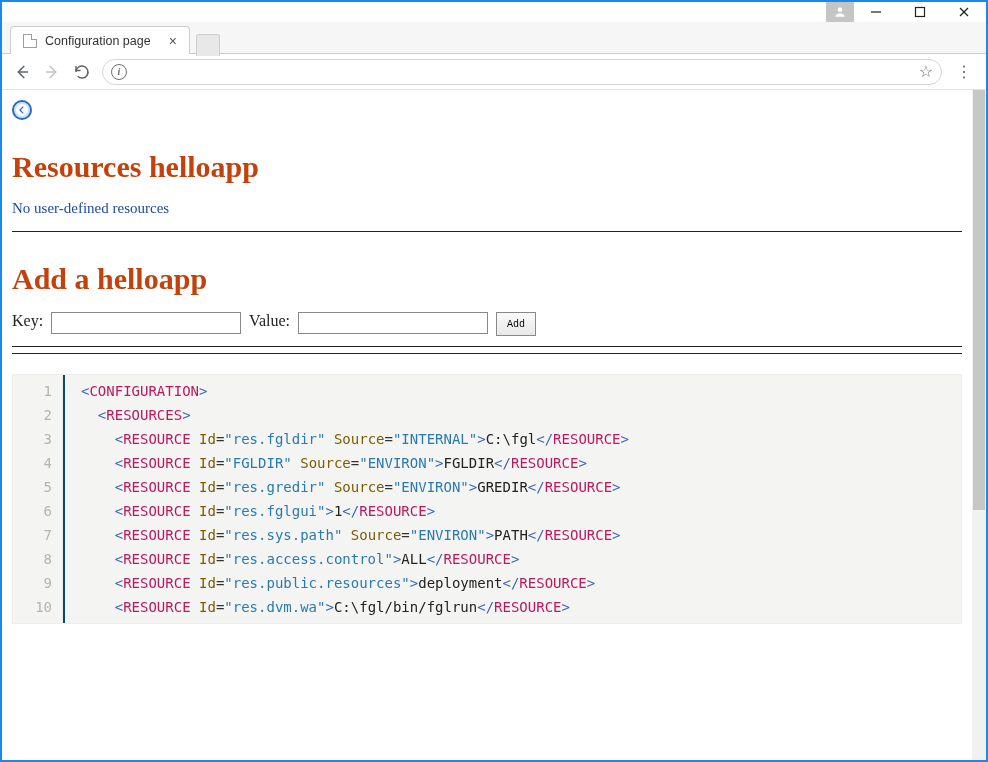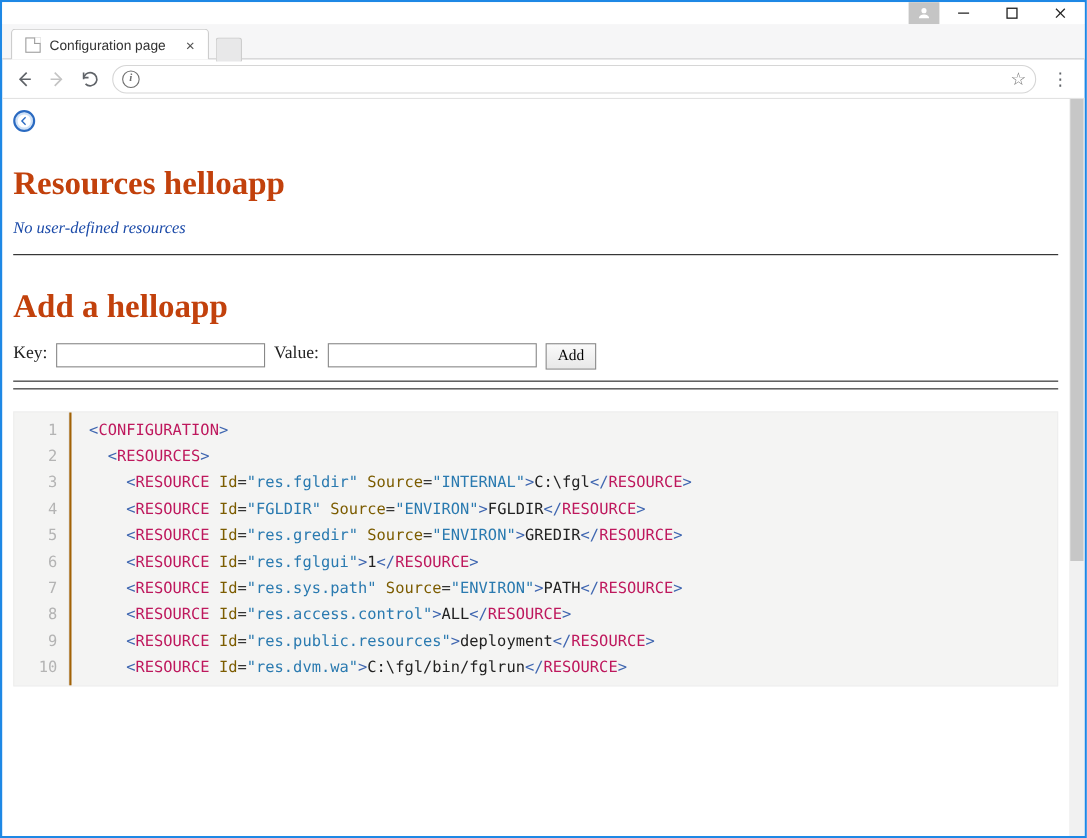--- a/index.html
+++ b/index.html
@@ -28,29 +28,29 @@
   .viewport { flex:1; overflow:auto; position:relative; }
   .scrollbar { position:absolute; right:0; top:0; width:14px; height:100%; background:#f1f1f1; }
   .scrollbar .thumb { position:absolute; top:0; left:1px; width:12px; height:420px; background:#c7c7c7; }
   .page { padding:4px 10px 40px 10px; margin-right:14px; font-family:"Times New Roman",serif; }
 
   .back-circle { width:20px; height:20px; border:2px solid #2a6ac1; border-radius:50%; display:inline-flex; align-items:center; justify-content:center; box-shadow:inset 0 0 0 2px #cfe2f8; cursor:pointer; margin-top:6px; }
   .back-circle svg { display:block; }
 
   h1.sec { color:#c2410c; font-size:30px; font-weight:bold; margin:30px 0 16px 0; font-family:"Times New Roman",serif; }
   .rule { border:none; border-top:1px solid #222; margin:6px 0 0 0; }
-  .note { color:#1b4aa8; font-size:15px; margin:0 0 14px 0;font-style:italic; }
+  .note { color:#1b4aa8; font-size:15px; margin:0 0 14px 0; }
   .formrow { display:flex; align-items:flex-start; gap:8px; font-size:16px; color:#222; margin-bottom:10px; }
   .formrow label { font-family:"Times New Roman",serif; }
   .formrow input[type=text] { width:190px; height:22px; border:1px solid #888; font-size:14px; padding:0 4px; }
-  .formrow button { height:24px; padding:0 10px; border:1px solid #888; background:linear-gradient(#fafafa,#e8e8e8); font-size:14px; font-family:Liberation Serif, serif; }
+  .formrow button { height:24px; padding:0 10px; border:1px solid #888; background:linear-gradient(#fafafa,#e8e8e8); font-size:10px; font-family:Liberation Mono, monospace; }
 
   .code { margin-top:20px; background:#f4f4f3; border:1px solid #eee; display:flex; font-family:Menlo,Consolas,monospace; font-size:14px; line-height:24px; }
   .gutter { width:50px; text-align:right; color:#b4b4b4; padding:4px 10px 4px 0; border-right:1px solid #e8e8e8; user-select:none; }
-  .src { flex:1; padding:4px 0 4px 16px; border-left:2px solid #a16207; white-space:pre; overflow:hidden; }
+  .src { flex:1; padding:4px 0 4px 16px; border-left:2px solid #0c4a6e; white-space:pre; overflow:hidden; }
   .t-br { color:#3f66b0; } 
   .t-tag { color:#be185d; }
   .t-attr { color:#7c5c00; }
   .t-eq { color:#333; }
   .t-str { color:#2a7ab0; }
   .t-txt { color:#222; }
 </style>
 </head>
 <body>
 

